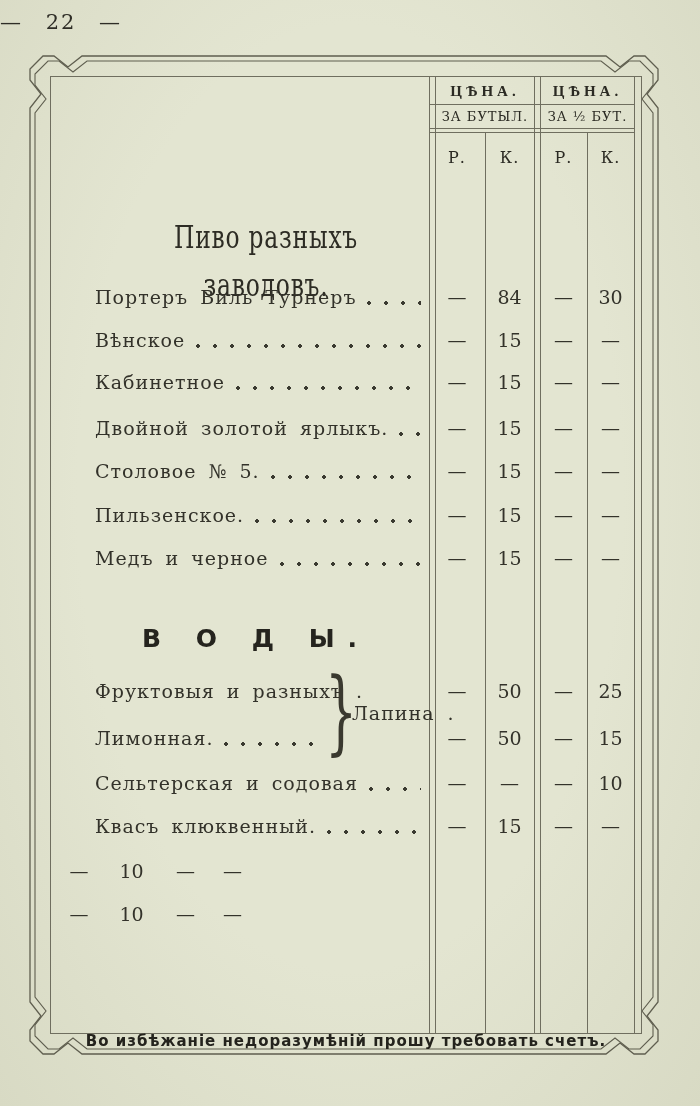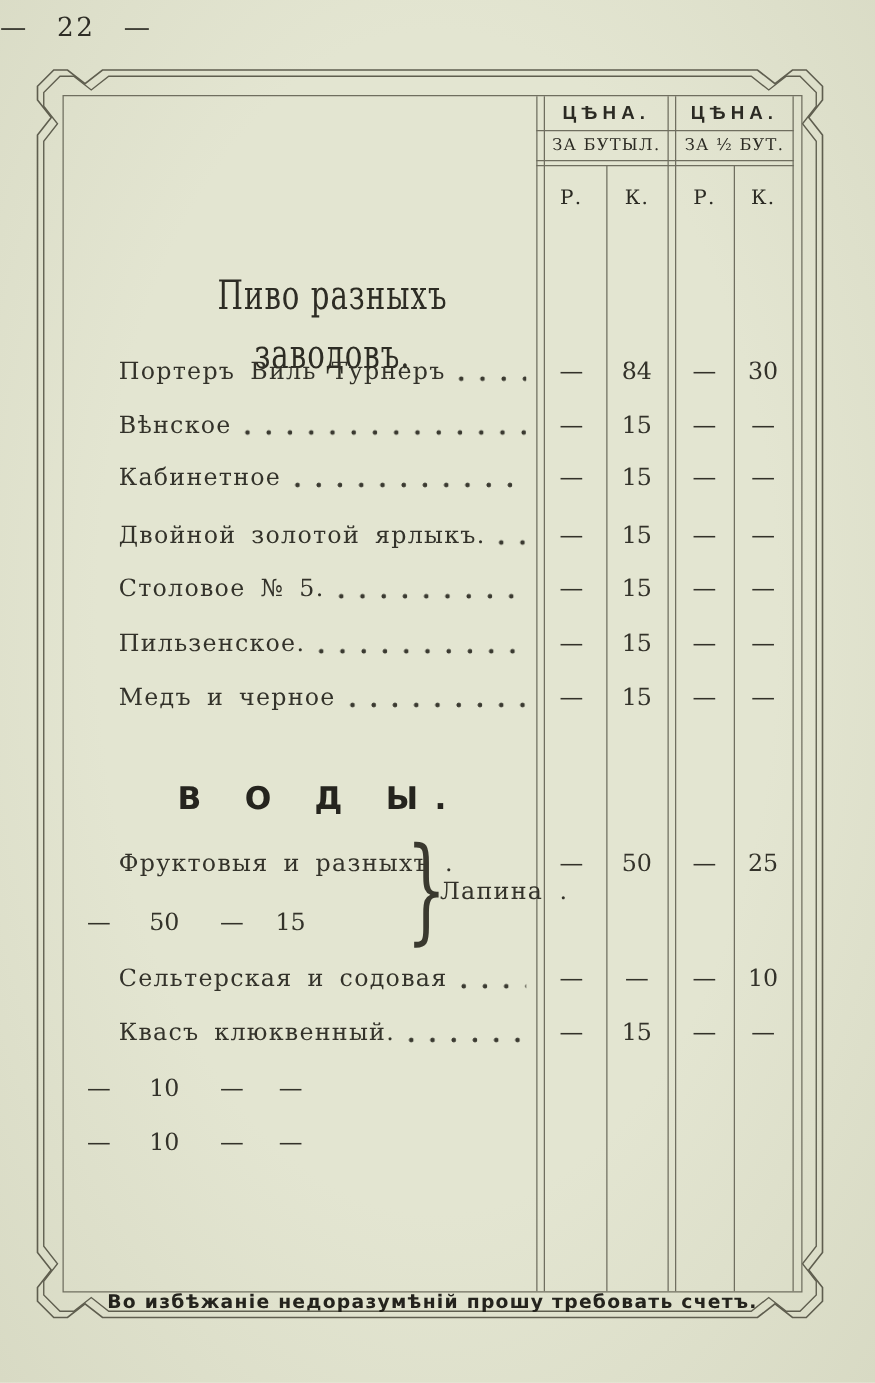--- a/index.html
+++ b/index.html
@@ -30,21 +30,21 @@
   .vl.v3a{left:483px}.vl.v3b{left:489px}
   .vl.v4{left:536px;top:55px}
   .vl.v5{left:583px}
   .hl{position:absolute;height:1px;background:#6f6e5f;left:378px;width:206px;}
   .hl.h1{top:27px}.hl.h2{top:51px}.hl.h3{top:55px}
   
   .hcell{position:absolute;text-align:center;color:#2b2a23;}
   .g1{left:385px;width:98px;}
   .g2{left:490px;width:93px;}
   .htitle{top:1px;height:26px;line-height:26px;
-    font-family:Liberation Sans, sans-serif;font-weight:bold;font-size:15px;letter-spacing:4px;}
+    font-family:Liberation Serif, serif;font-weight:bold;font-size:15px;letter-spacing:4px;}
   .hsub{top:28px;height:23px;line-height:23px;font-size:13px;letter-spacing:1px;}
   .hrk{top:58px;height:46px;line-height:46px;font-size:16px;letter-spacing:1px;}
   .rk1r{left:378px;width:56px}.rk1k{left:434px;width:49px}
   .rk2r{left:489px;width:47px}.rk2k{left:536px;width:47px}
   
   .sec-heading{position:absolute;left:0;width:378px;height:44px;line-height:44px;
     text-align:center;}
   .sec-beer{top:140px;padding-left:26px;font-size:30px;color:#2d2c24;}
   .sec-beer span{display:inline-block;transform:scaleX(0.78) scaleY(1.08);letter-spacing:1px;}
   .sec-waters{top:540px;padding-left:16px;
@@ -203,20 +203,24 @@
           <span class="nm">Фруктовыя и разныхъ .</span>
           <span class="leader"></span>
         </div>
       <div class="c p p1r">—</div>
       <div class="c p p1k">50</div>
       <div class="c gap"></div>
       <div class="c p p2r">—</div>
       <div class="c p p2k">25</div>
     </div>
     <div class="row short" style="top:639px">
+      <div class="c name">
+          <span class="nm">Лимонная.</span>
+          <span class="leader"></span>
+        </div>
       <div class="c p p1r">—</div>
       <div class="c p p1k">50</div>
       <div class="c gap"></div>
       <div class="c p p2r">—</div>
       <div class="c p p2k">15</div>
     </div>
     <div class="row" style="top:684px">
       <div class="c name">
           <span class="nm">Сельтерская и содовая</span>
           <span class="leader"></span>

